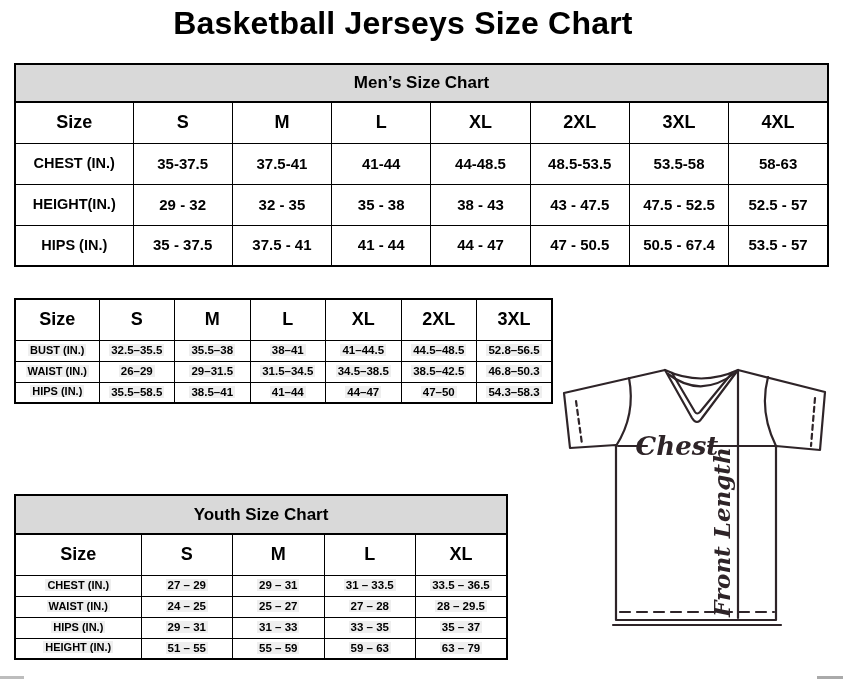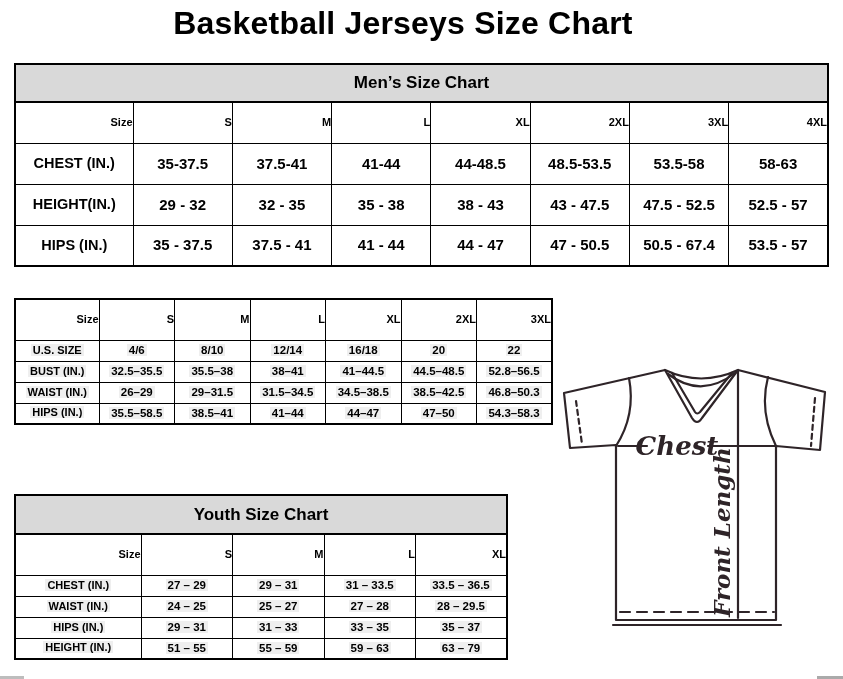--- a/index.html
+++ b/index.html
@@ -15,21 +15,21 @@
     position:absolute;border-collapse:collapse;table-layout:fixed;
     border:2px solid #000;background:#fff;
   }
   table.sizes th,table.sizes td{
     border:1px solid #000;text-align:center;vertical-align:middle;
     font-weight:bold;padding:0;line-height:1.05;
   }
   tr.band th{
     background:#d9d9d9;font-size:17px;border-bottom:2px solid #000;
   }
-  tr.hdr th{font-size:11px;text-align:right;}
+  tr.hdr th{font-size:18px;}
   
   #mens-table{left:14px;top:63px;width:815px;padding-left:31px;}
   #mens-table tr.band{height:38px;}
   #mens-table tr.hdr{height:41px;}
   #mens-table tr.data{height:41px;font-size:15px;}
   #mens-table tr.data th{font-size:14.5px;}
   
   #womens-table{left:14px;top:298px;width:539px;}
   #womens-table tr.band{height:39px;}
   #womens-table tr.hdr{height:41px;}
@@ -130,29 +130,20 @@
       <tr class="hdr">
         <th>Size</th>
         <th>S</th>
         <th>M</th>
         <th>L</th>
         <th>XL</th>
         <th>2XL</th>
         <th>3XL</th>
       </tr>
       <tr class="data">
-        <th><span class="hl">U.S. SIZE</span></th>
-        <td><span class="hl">4/6</span></td>
-        <td><span class="hl">8/10</span></td>
-        <td><span class="hl">12/14</span></td>
-        <td><span class="hl">16/18</span></td>
-        <td><span class="hl">20</span></td>
-        <td><span class="hl">22</span></td>
-      </tr>
-      <tr class="data">
         <th><span class="hl">BUST (IN.)</span></th>
         <td><span class="hl">32.5–35.5</span></td>
         <td><span class="hl">35.5–38</span></td>
         <td><span class="hl">38–41</span></td>
         <td><span class="hl">41–44.5</span></td>
         <td><span class="hl">44.5–48.5</span></td>
         <td><span class="hl">52.8–56.5</span></td>
       </tr>
       <tr class="data">
         <th><span class="hl">WAIST (IN.)</span></th>

